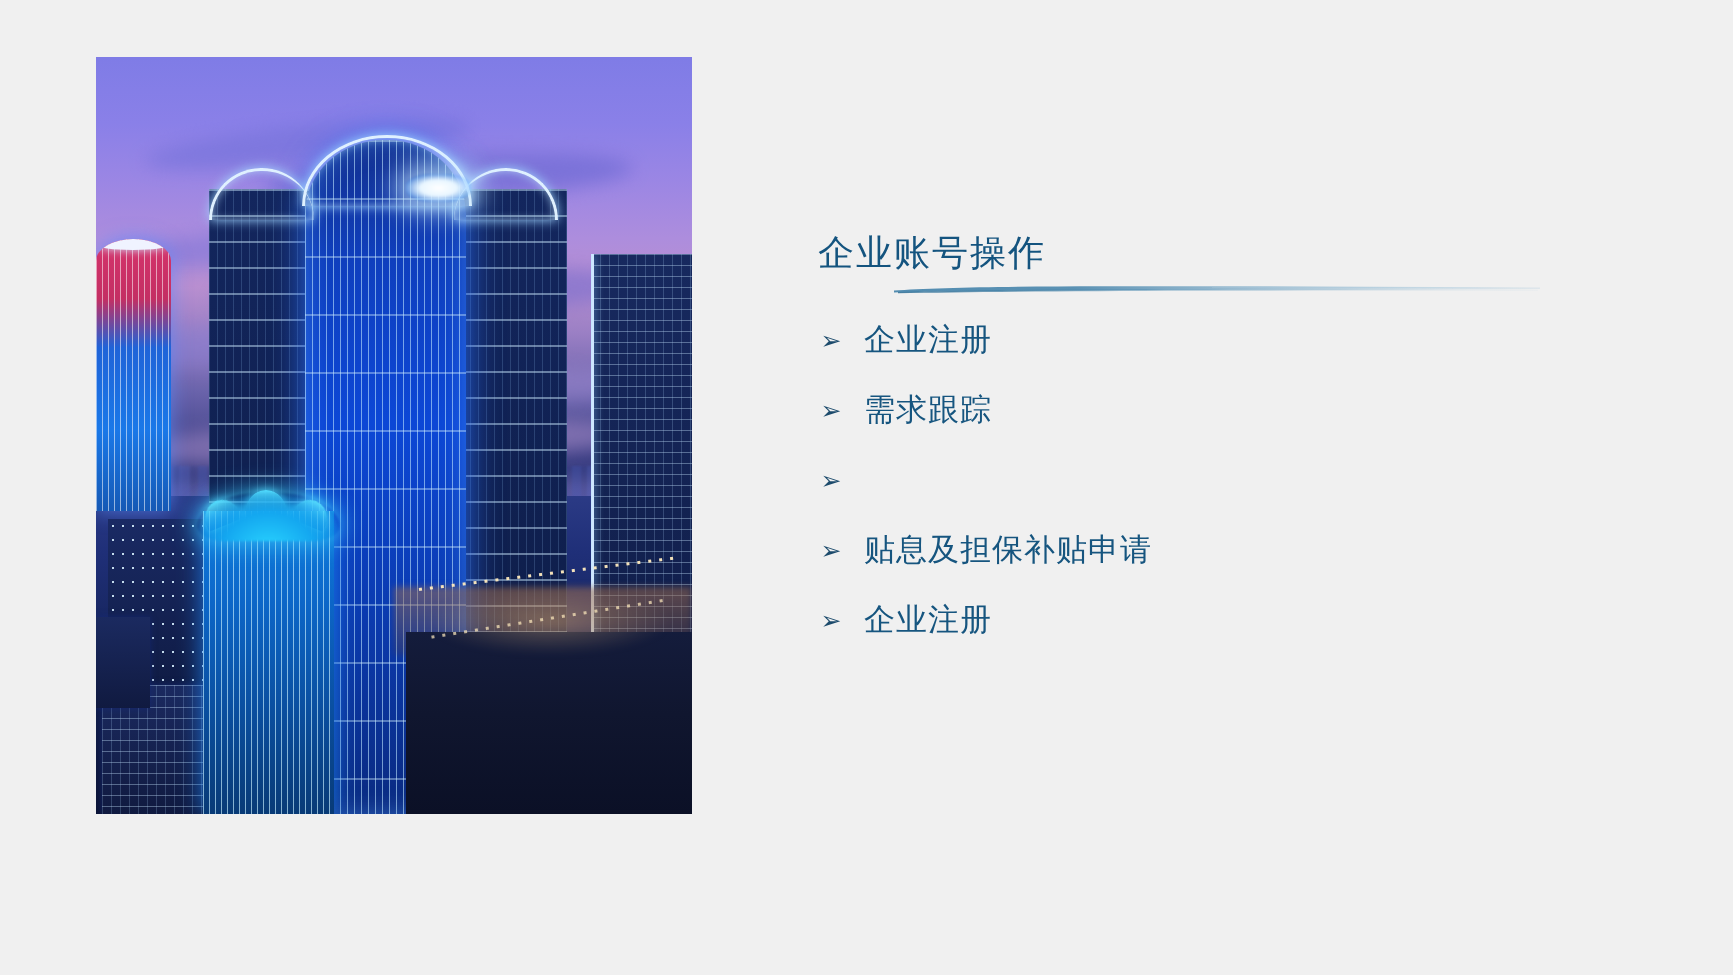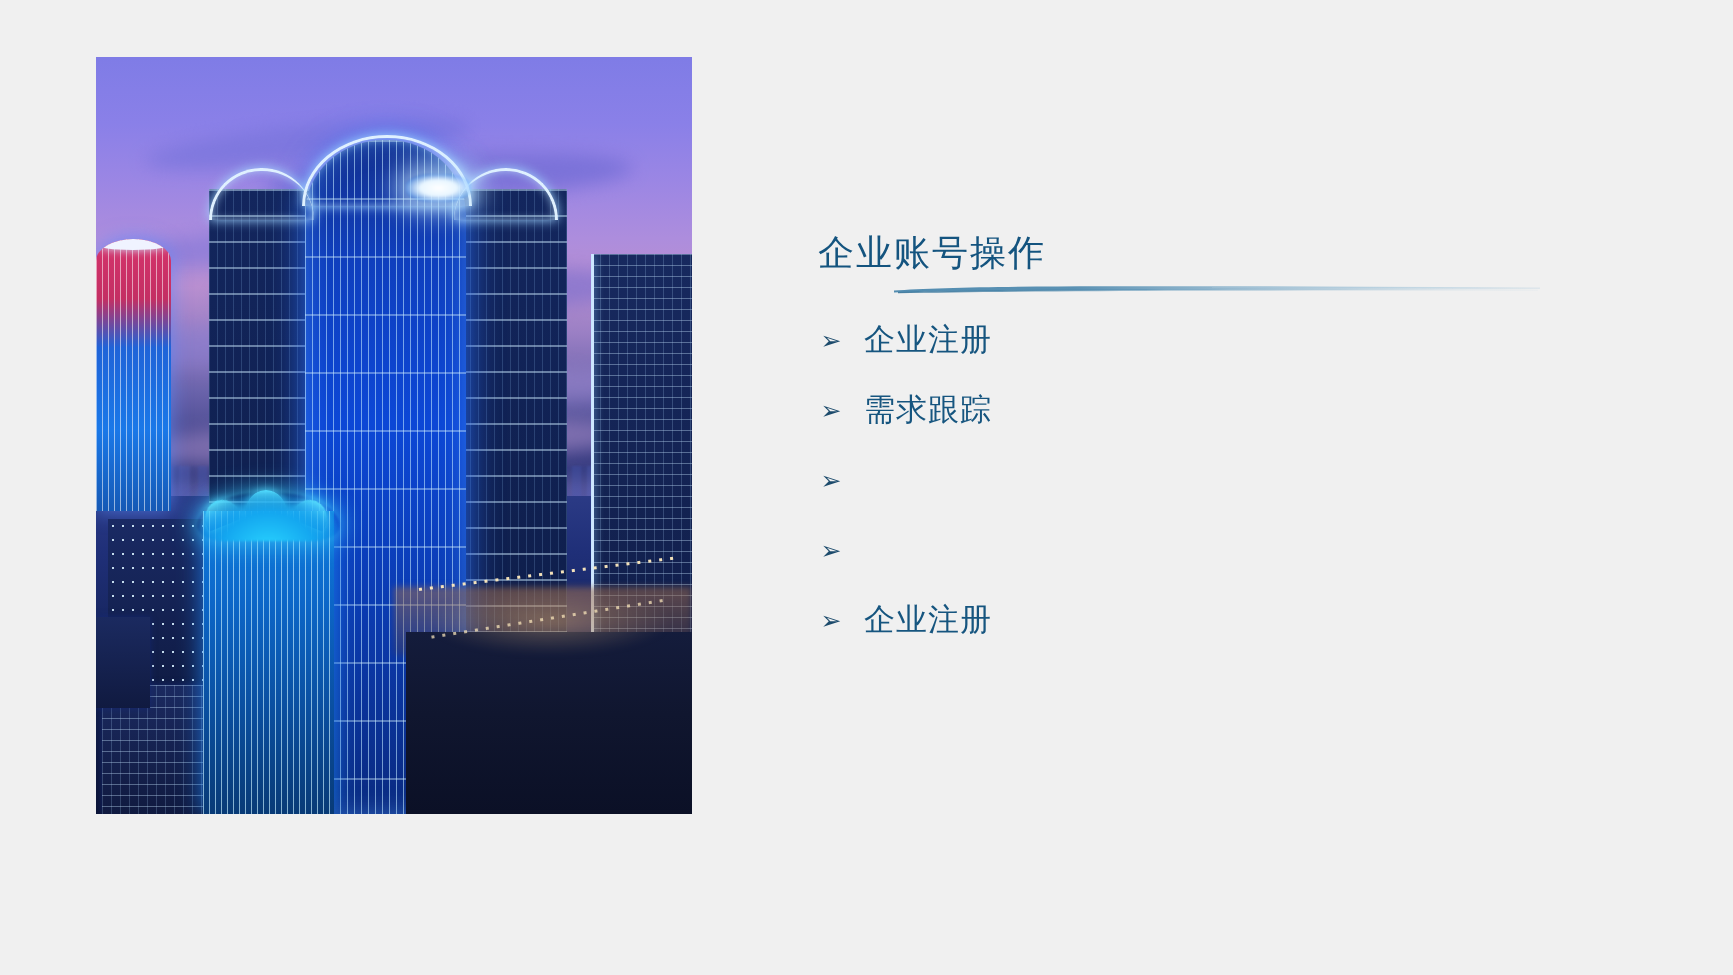--- a/index.html
+++ b/index.html
@@ -475,20 +475,21 @@
         <span class="bullet-marker">➢</span>
         <span class="bullet-text">需求跟踪</span>
       </div>
 
       <div class="bullet">
         <span class="bullet-marker">➢</span>
       </div>
 
       <div class="bullet">
         <span class="bullet-marker">➢</span>
+        <span class="bullet-text">贴息及担保补贴申请</span>
       </div>
 
       <div class="bullet">
         <span class="bullet-marker">➢</span>
         <span class="bullet-text">企业注册</span>
       </div>
 
     </div>
   </div>
 </div>

